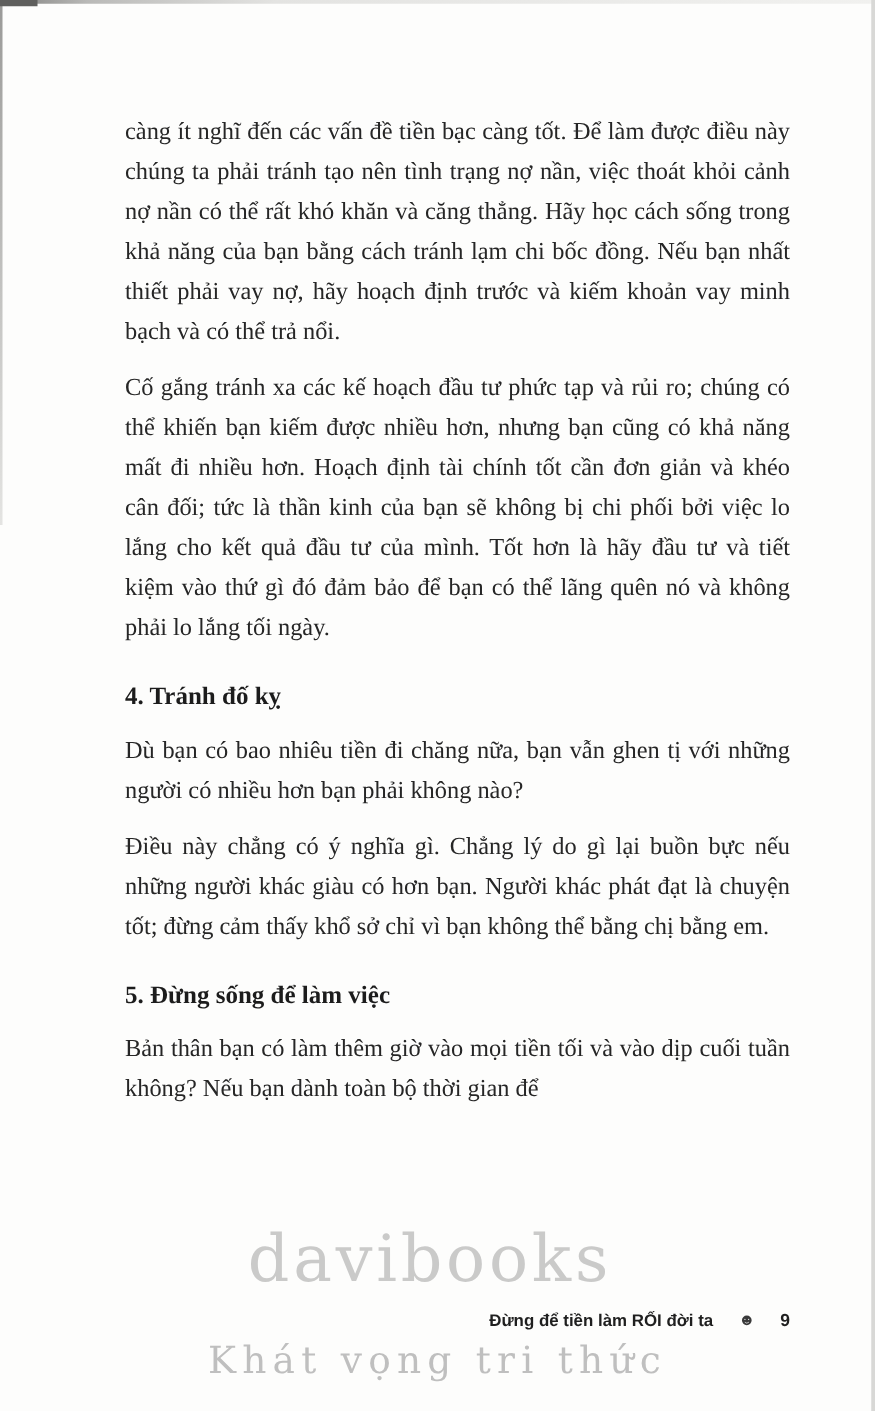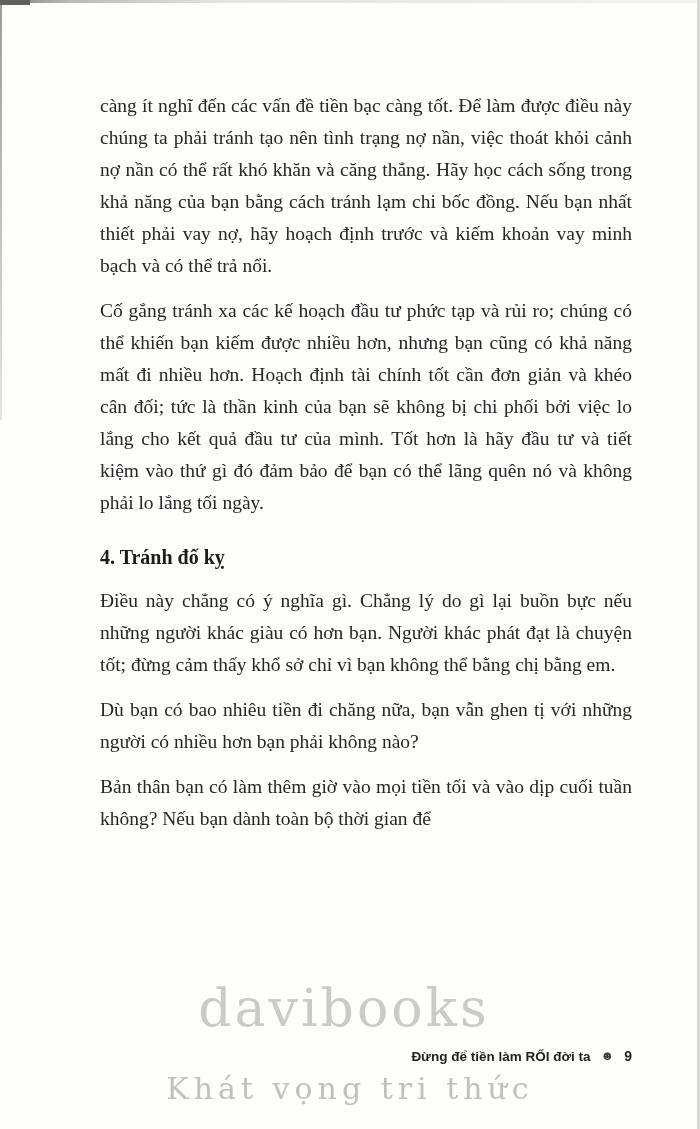--- a/index.html
+++ b/index.html
@@ -86,21 +86,21 @@
     text-align: center;
   }
   
   .footer {
     position: absolute;
     top: 1048px;
     right: 68px;
     z-index: 2;
     display: flex;
     align-items: flex-end;
-    gap: 10px;
+    gap: 20px;
     font-family: "Liberation Sans", sans-serif;
     font-size: 13.5px;
     font-weight: bold;
     color: #1f1f1f;
     white-space: nowrap;
   }
   .footer .mascot {
     font-size: 13px;
     color: #3a3a3a;
     transform: translateY(-1px);
@@ -116,22 +116,23 @@
 
   <div class="edge-top"></div>
   <div class="edge-left"></div>
   <div class="edge-right"></div>
   <div class="corner-mark"></div>
 
   <main class="text-block">
     <p>càng ít nghĩ đến các vấn đề tiền bạc càng tốt. Để làm được điều này chúng ta phải tránh tạo nên tình trạng nợ nần, việc thoát khỏi cảnh nợ nần có thể rất khó khăn và căng thẳng. Hãy học cách sống trong khả năng của bạn bằng cách tránh lạm chi bốc đồng. Nếu bạn nhất thiết phải vay nợ, hãy hoạch định trước và kiếm khoản vay minh bạch và có thể trả nổi.</p>
     <p>Cố gắng tránh xa các kế hoạch đầu tư phức tạp và rủi ro; chúng có thể khiến bạn kiếm được nhiều hơn, nhưng bạn cũng có khả năng mất đi nhiều hơn. Hoạch định tài chính tốt cần đơn giản và khéo cân đối; tức là thần kinh của bạn sẽ không bị chi phối bởi việc lo lắng cho kết quả đầu tư của mình. Tốt hơn là hãy đầu tư và tiết kiệm vào thứ gì đó đảm bảo để bạn có thể lãng quên nó và không phải lo lắng tối ngày.</p>
     <h2>4. Tránh đố kỵ</h2>
+    <p>Dù bạn có bao nhiêu tiền đi chăng nữa, bạn vẫn ghen tị với những người có nhiều hơn bạn phải không nào?</p>
     <p>Điều này chẳng có ý nghĩa gì. Chẳng lý do gì lại buồn bực nếu những người khác giàu có hơn bạn. Người khác phát đạt là chuyện tốt; đừng cảm thấy khổ sở chỉ vì bạn không thể bằng chị bằng em.</p>
-    <p>Dù bạn có bao nhiêu tiền đi chăng nữa, bạn vẫn ghen tị với những người có nhiều hơn bạn phải không nào?</p>
+    <h2>5. Đừng sống để làm việc</h2>
     <p>Bản thân bạn có làm thêm giờ vào mọi tiền tối và vào dịp cuối tuần không? Nếu bạn dành toàn bộ thời gian để</p>
   </main>
 
   <div class="watermark">
     <div class="wm-main">davibooks</div>
     <div class="wm-sub">Khát vọng tri thức</div>
   </div>
 
   <footer class="footer">
     <span class="booktitle">Đừng để tiền làm RỐI đời ta</span>

